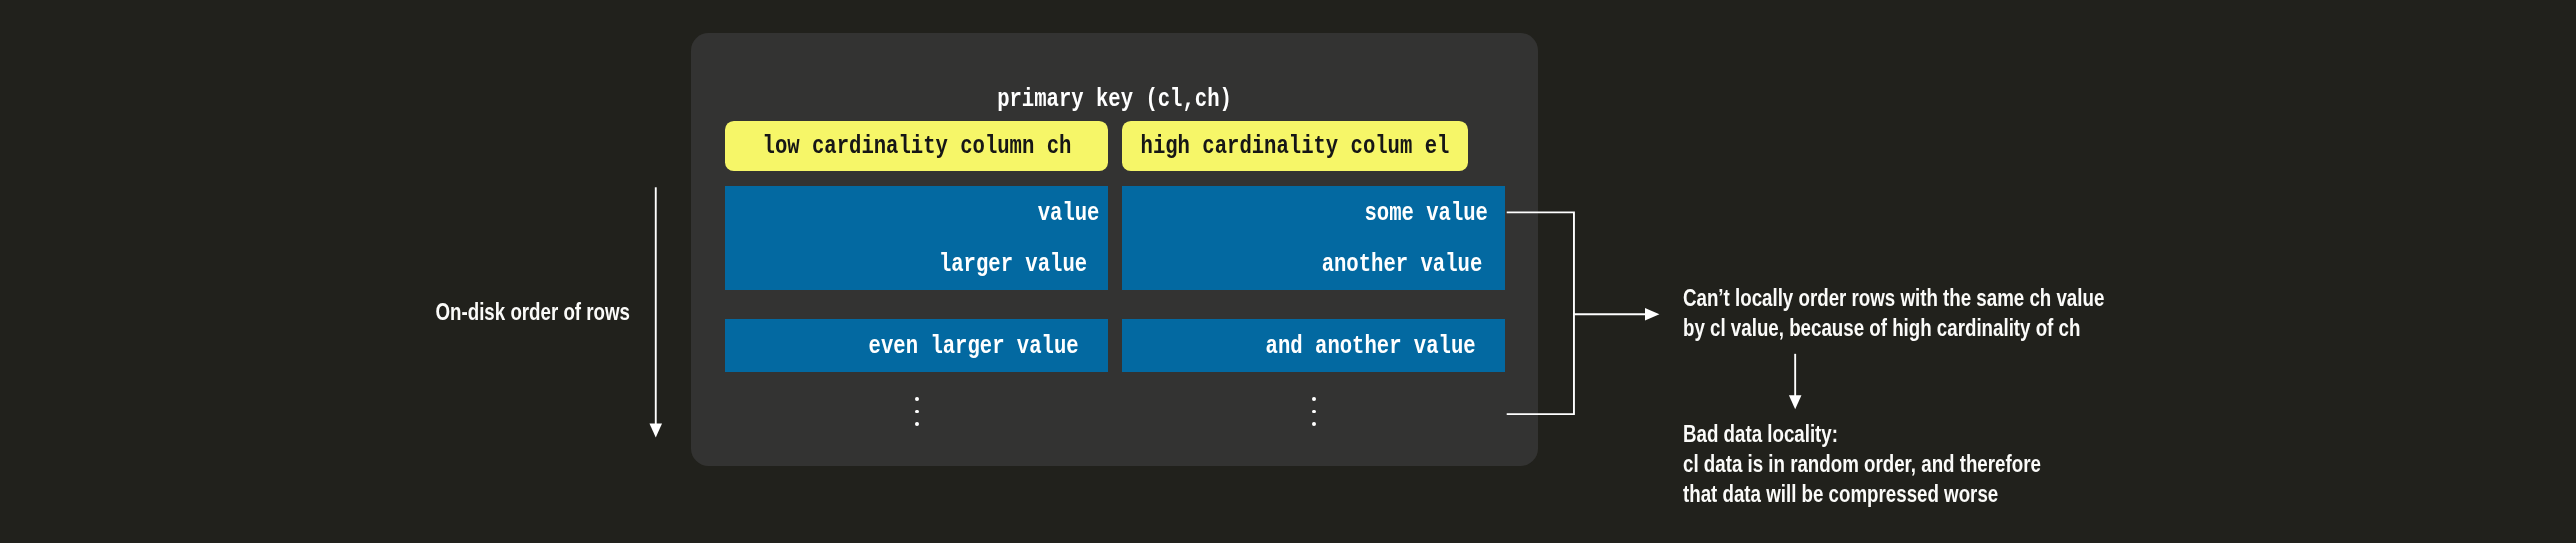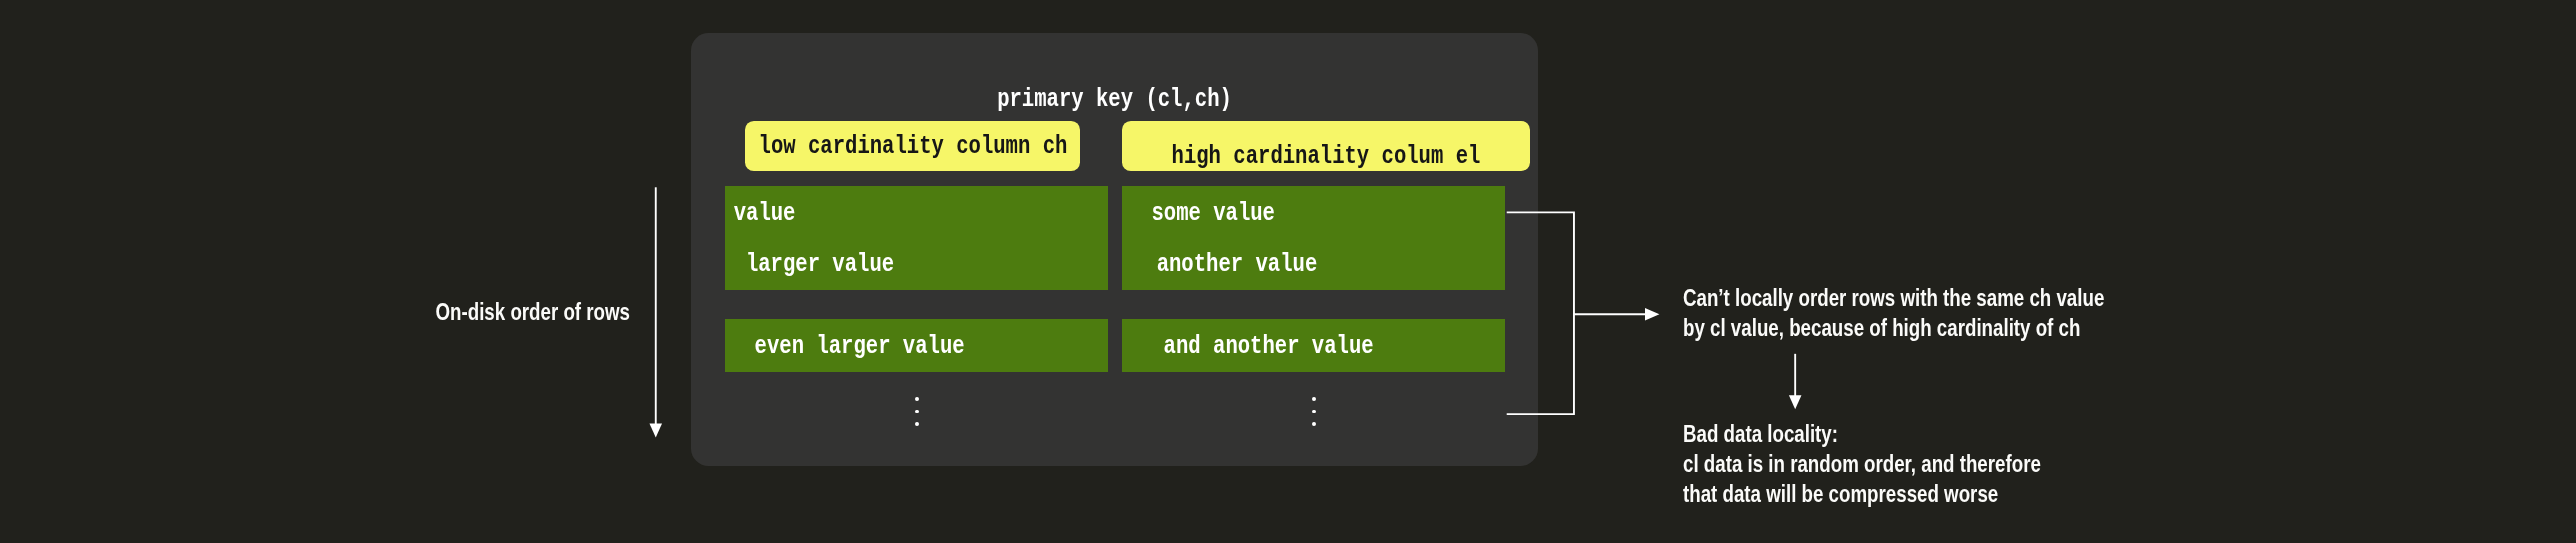--- a/index.html
+++ b/index.html
@@ -42,28 +42,28 @@
   }
   .col-header span,
   .cell span {
     font-family: "Liberation Mono", monospace;
     font-weight: 700;
     font-size: 26.4px;
     transform: scaleX(0.78);
     white-space: nowrap;
   }
   .col-header span { color: #161616; }
-  .hdr-left  { left: 745px; width: 335px; }
-  .hdr-right { left: 1122px; width: 408px; align-items: flex-end; }
+  .hdr-left  { left: 725px; width: 383px; }
+  .hdr-right { left: 1122px; width: 346px; }
 
   .cell {
     position: absolute;
     height: 53px; width: 383px;
-    background: #4d7c0f;
-    display: flex; align-items: center; justify-content: flex-start;
+    background: #0369a1;
+    display: flex; align-items: center; justify-content: flex-end;
   }
   .cell span { color: #ffffff; }
   .c-left  { left: 725px; }
   .c-right { left: 1122px; padding-left: 12px; }
   .r0 { top: 186px; }
   .r1 { top: 237px; }
   .r2 { top: 319px; }
 
   
   .dots {

